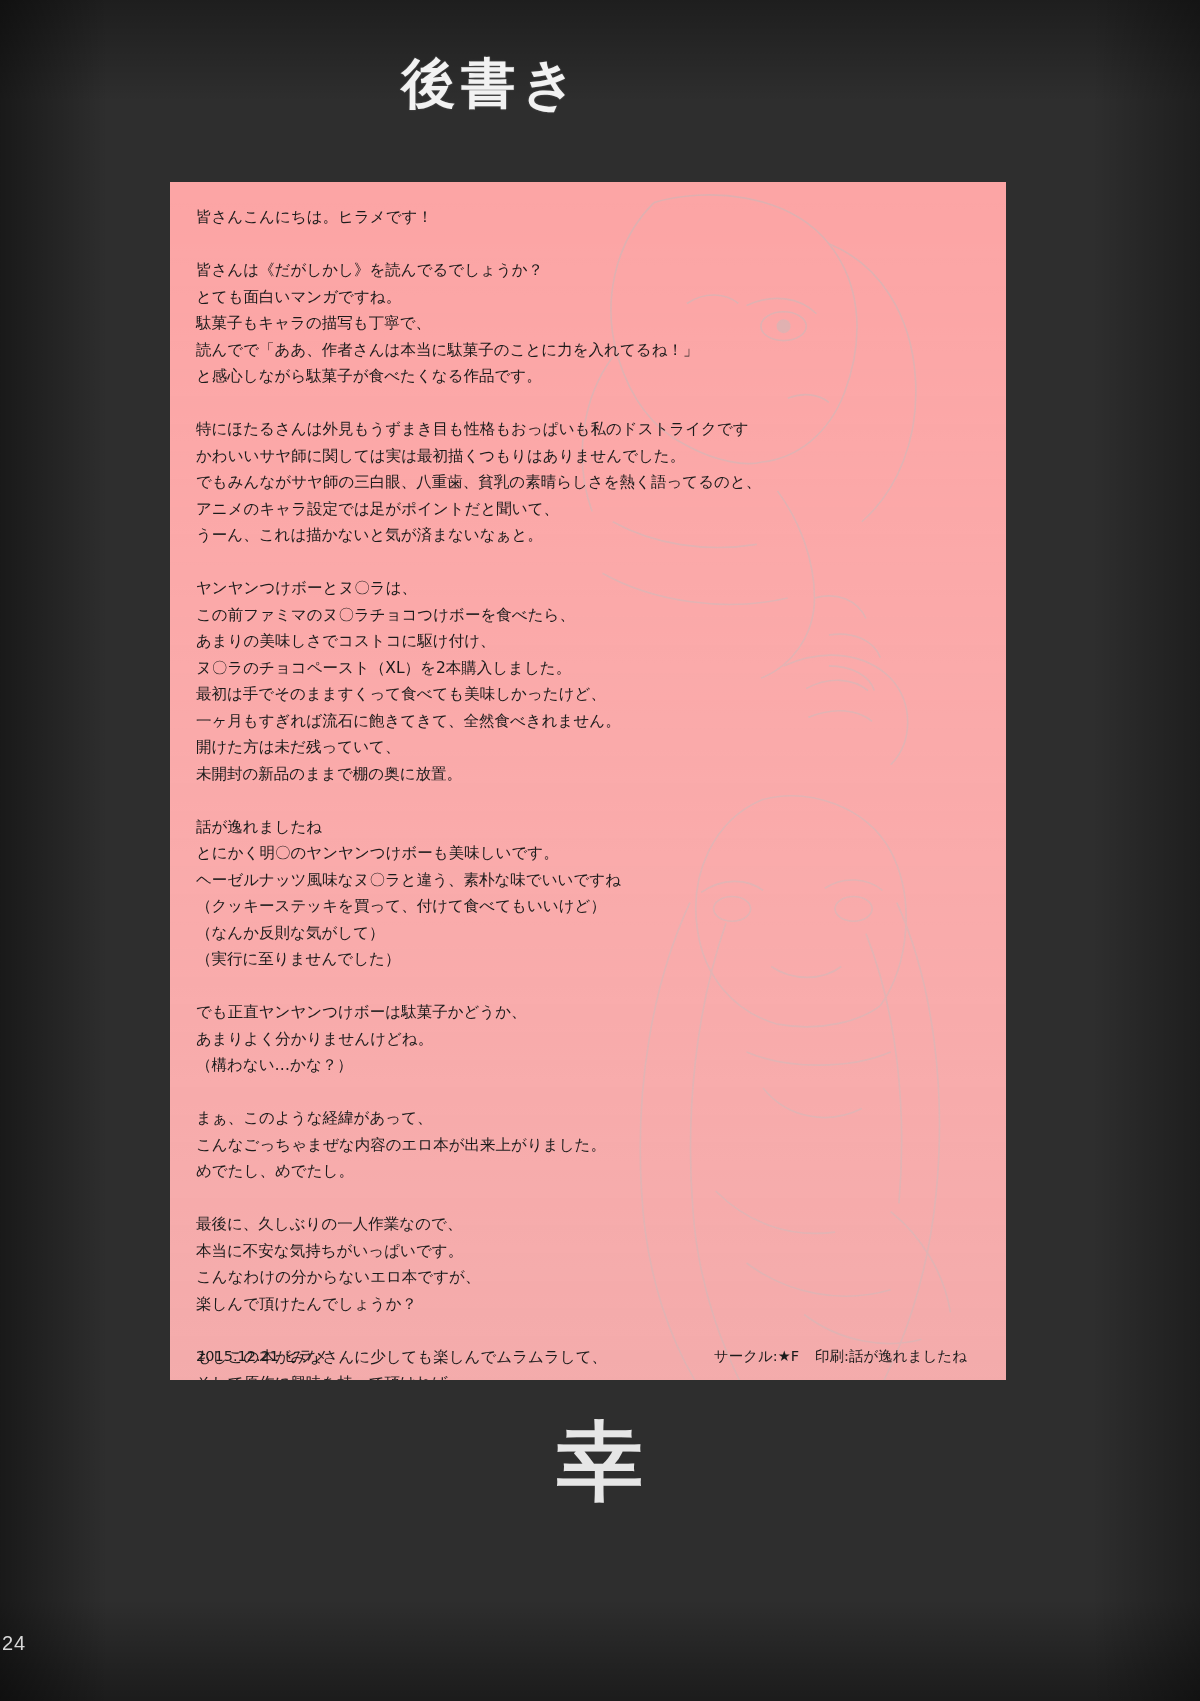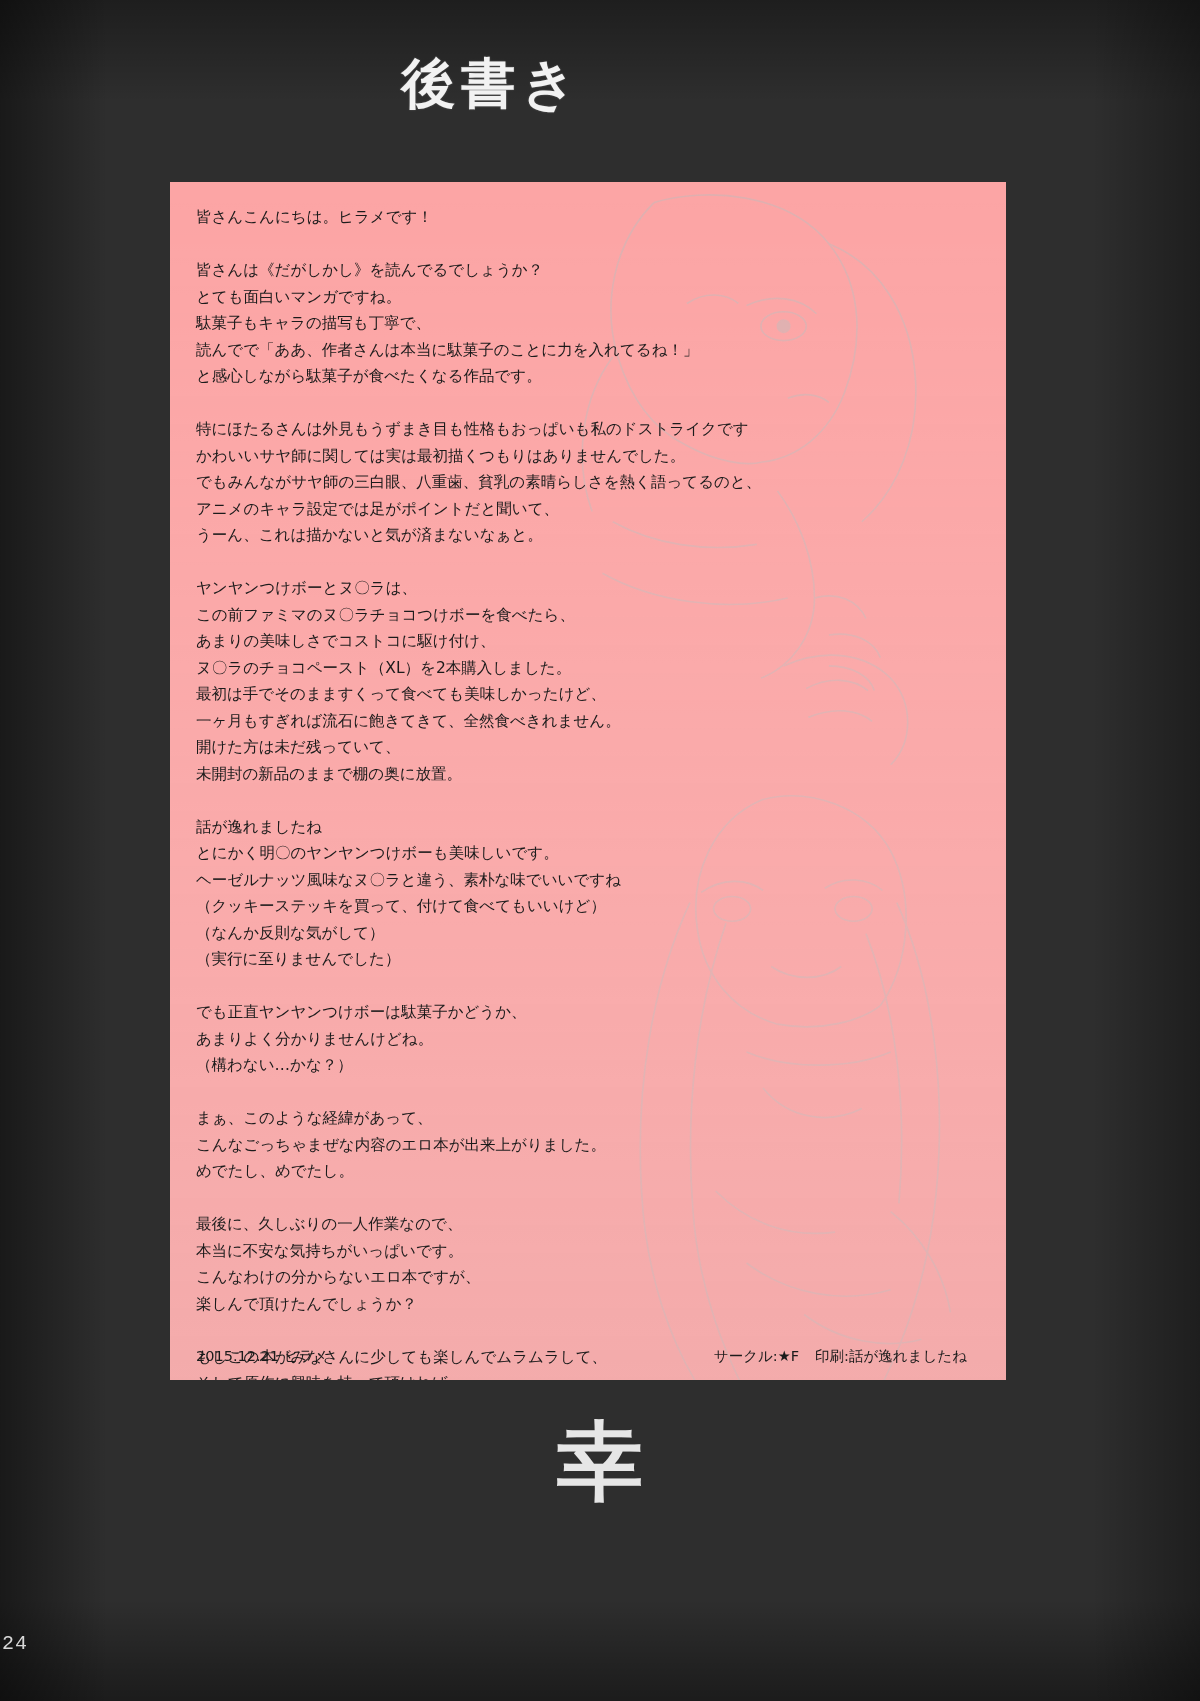--- a/index.html
+++ b/index.html
@@ -103,21 +103,21 @@
     font-weight: bold;
     opacity: 0.95;
   }
 
   .page-number {
     position: absolute;
     left: 2px;
     bottom: 46px;
     color: #d8d8d8;
     font-size: 20px;
-    font-family: Liberation Mono, monospace;
+    font-family: Liberation Sans, sans-serif;
     letter-spacing: 1px;
     text-align: right;
   }
 </style>
 </head>
 <body>
 
 <div class="page">
 
   <div class="afterword-title">後書き</div>

